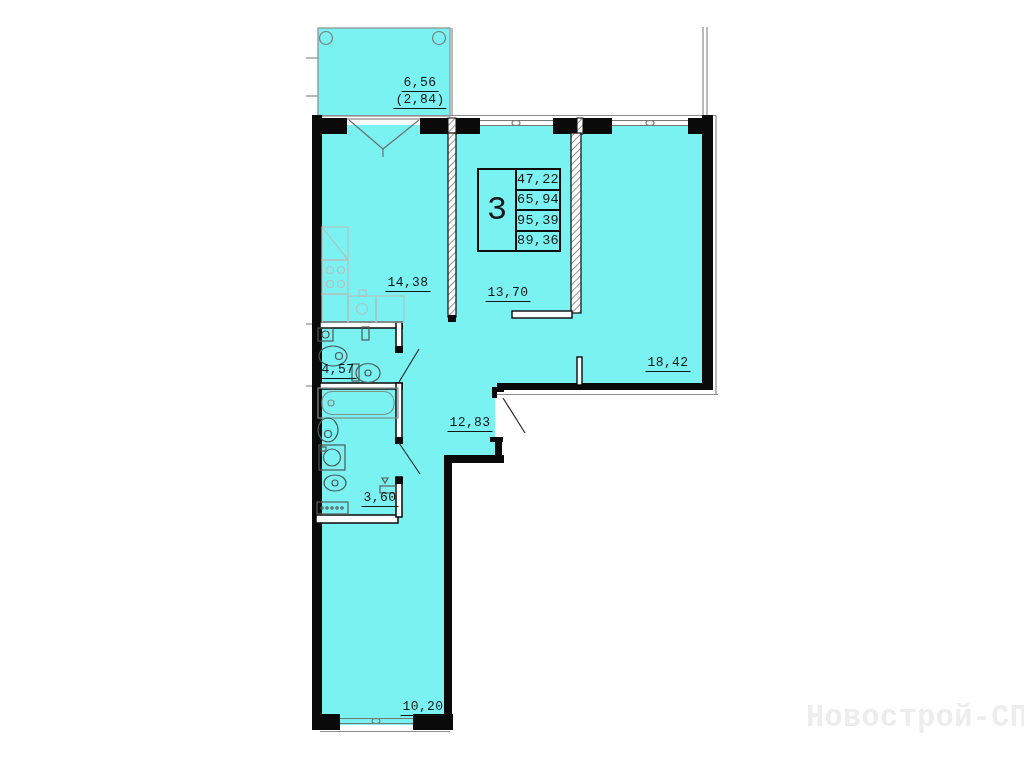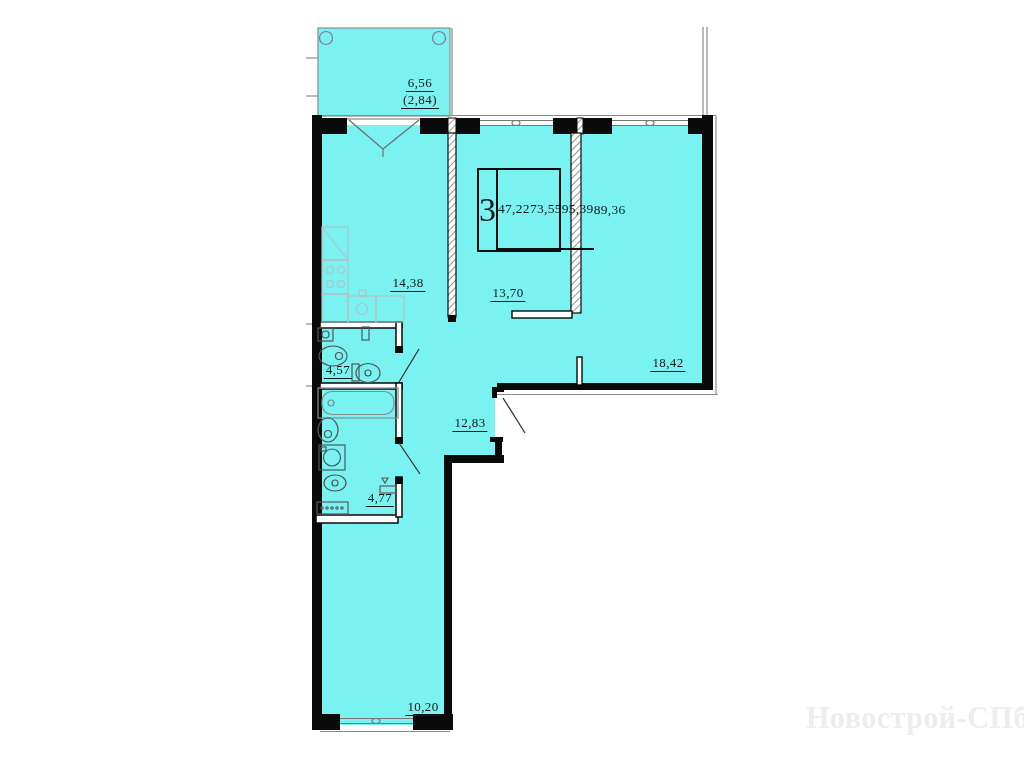--- a/index.html
+++ b/index.html
@@ -1,30 +1,30 @@
 <!DOCTYPE html>
 <html><head>
 <meta charset="utf-8">
 <style>
   html,body{margin:0;padding:0;background:#ffffff;}
   .stage{position:relative;width:1024px;height:768px;background:#ffffff;overflow:hidden;
-         font-family:Liberation Serif, serif;}
+         font-family:Liberation Mono, monospace;}
   .plan-svg{position:absolute;left:0;top:0;}
 
   
   .lbl{position:absolute;transform:translateX(-50%);white-space:nowrap;
        font-size:13px;letter-spacing:.4px;color:#161616;
        border-bottom:1.5px solid #161616;padding:0 2px 0 2px;line-height:1.12;}
 
   
   .info-table{position:absolute;left:477px;top:168px;width:84px;height:84px;
               display:flex;border:2px solid #0d0d0d;box-sizing:border-box;color:#161616;}
   .info-table .cell-num{width:40px;border-right:2px solid #0d0d0d;display:flex;
               align-items:center;justify-content:center;font-size:34px;}
-  .info-table .col{flex:1;display:flex;flex-direction:row;border-radius:8px;}
+  .info-table .col{flex:1;display:flex;flex-direction:column;border-radius:8px;}
   .info-table .cell{flex:1;display:flex;align-items:center;justify-content:center;
               font-size:13.5px;letter-spacing:.3px;border-bottom:2px solid #0d0d0d;}
   .info-table .cell:last-child{border-bottom:none;}
 
   .watermark{position:absolute;left:806px;top:700px;width:214px;
              font-size:31px;font-weight:bold;letter-spacing:.5px;
              color:#ededed;transform:scaleX(.97);transform-origin:left;
              white-space:nowrap;}
 </style>
 </head>
@@ -197,27 +197,27 @@
     </g>
   </svg>
 
   <div class="lbl" style="left:420px;top:76px">6,56</div>
   <div class="lbl" style="left:420px;top:93px">(2,84)</div>
   <div class="lbl" style="left:408px;top:276px">14,38</div>
   <div class="lbl" style="left:508px;top:286px">13,70</div>
   <div class="lbl" style="left:668px;top:356px">18,42</div>
   <div class="lbl" style="left:338px;top:363px">4,57</div>
   <div class="lbl" style="left:470px;top:416px">12,83</div>
-  <div class="lbl" style="left:380px;top:491px">4,77</div>
+  <div class="lbl" style="left:380px;top:491px">3,60</div>
   <div class="lbl" style="left:423px;top:700px">10,20</div>
 
   <div class="info-table">
     <div class="cell-num">3</div>
     <div class="col">
       <div class="cell">47,22</div>
-      <div class="cell">73,55</div>
+      <div class="cell">65,94</div>
       <div class="cell">95,39</div>
       <div class="cell">89,36</div>
     </div>
   </div>
 
   <div class="watermark">Новострой-СПб</div>
 </div>
 
 </body></html>

